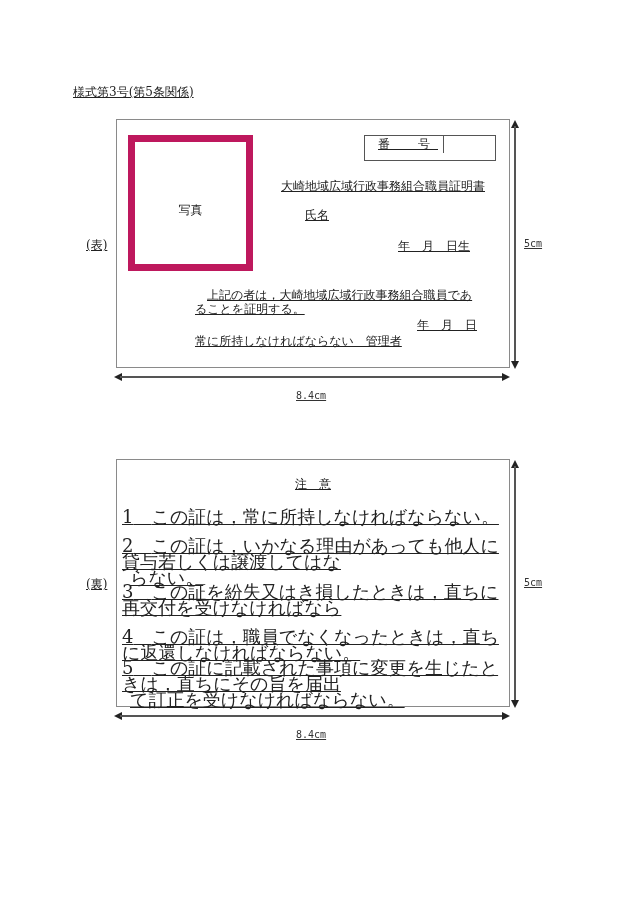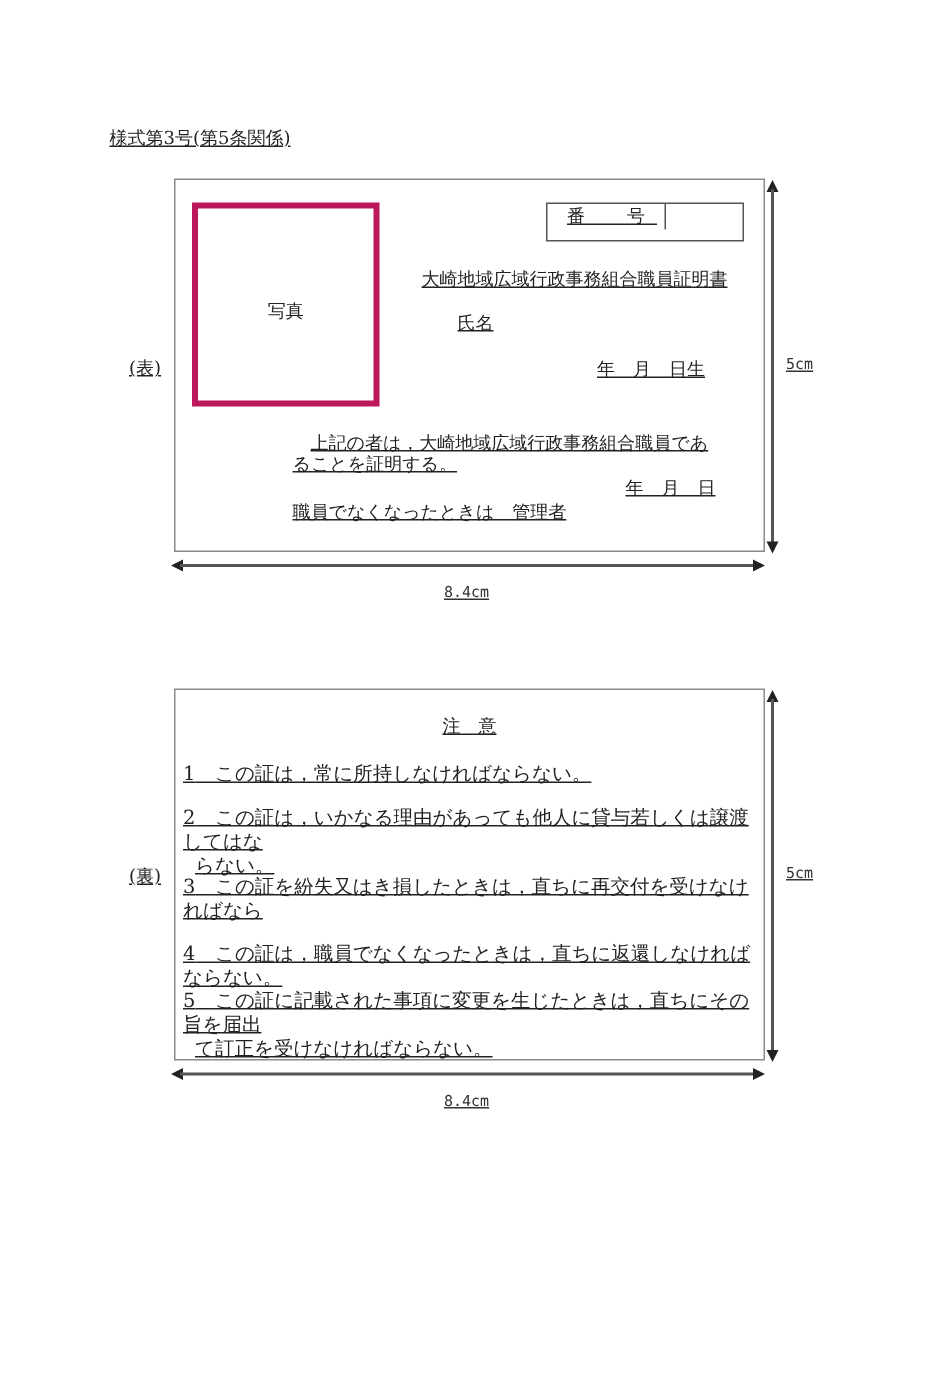--- a/index.html
+++ b/index.html
@@ -27,21 +27,21 @@
       background: #fff;
     }
     .card-front { left: 116px; top: 119px; width: 394px; height: 249px; }
     .card-back  { left: 116px; top: 459px; width: 394px; height: 248px; }
     .side-label {
       font-size: 12px;
       white-space: nowrap;
     }
     .photo-box {
       left: 128px; top: 135px; width: 125px; height: 136px;
-      border: 4px solid #be185d;
+      border: 7px solid #be185d;
       box-sizing: border-box;
     }
     .photo-label {
       position: absolute;
       left: 0; right: 0; top: 60px;
       text-align: center;
       font-size: 12px;
     }
     .number-box {
       left: 364px; top: 135px; width: 132px; height: 26px;
@@ -91,21 +91,21 @@
       border-bottom: 4px solid transparent;
       border-left: 8px solid #222;
     }
     .dim-label {
       font-family: "DejaVu Sans Mono", "Liberation Mono", monospace;
       font-size: 10px;
       white-space: nowrap;
       color: #333;
     }
     .notice-item {
-      font-size: 13px;
+      font-size: 18px;
       line-height: 16px;
       width: 380px;
     }
     .notice-item .cont { padding-left: 8px; display: block; }
   </style>
 </head>
 <body>
 
 <div class="abs form-title">様式第3号(第5条関係)</div>
 
@@ -122,21 +122,21 @@
   <div class="number-value"></div>
 </div>
 
 <div class="abs txt" style="left:281px; top:178px;">大崎地域広域行政事務組合職員証明書</div>
 <div class="abs txt" style="left:305px; top:207px;">氏名</div>
 <div class="abs txt" style="left:398px; top:238px;">年　月　日生</div>
 
 <div class="abs txt" style="left:207px; top:287px;">上記の者は，大崎地域広域行政事務組合職員であ</div>
 <div class="abs txt" style="left:195px; top:301px;">ることを証明する。</div>
 <div class="abs txt" style="left:417px; top:317px;">年　月　日</div>
-<div class="abs txt" style="left:195px; top:333px;">職員でなくなったときは　管理者</div>
+<div class="abs txt" style="left:195px; top:333px;">常に所持しなければならない　管理者</div>
 
 <div class="abs arrow-up" style="left:511px; top:120px;"></div>
 <div class="abs vline" style="left:514px; top:126px; height:236px;"></div>
 <div class="abs arrow-down" style="left:511px; top:361px;"></div>
 <div class="abs dim-label" style="left:524px; top:238px;">5cm</div>
 
 <div class="abs arrow-left" style="left:114px; top:373px;"></div>
 <div class="abs hline" style="left:120px; top:376px; height:2px; width:384px;"></div>
 <div class="abs arrow-right" style="left:502px; top:373px;"></div>
 <div class="abs dim-label" style="left:296px; top:390px;">8.4cm</div>

